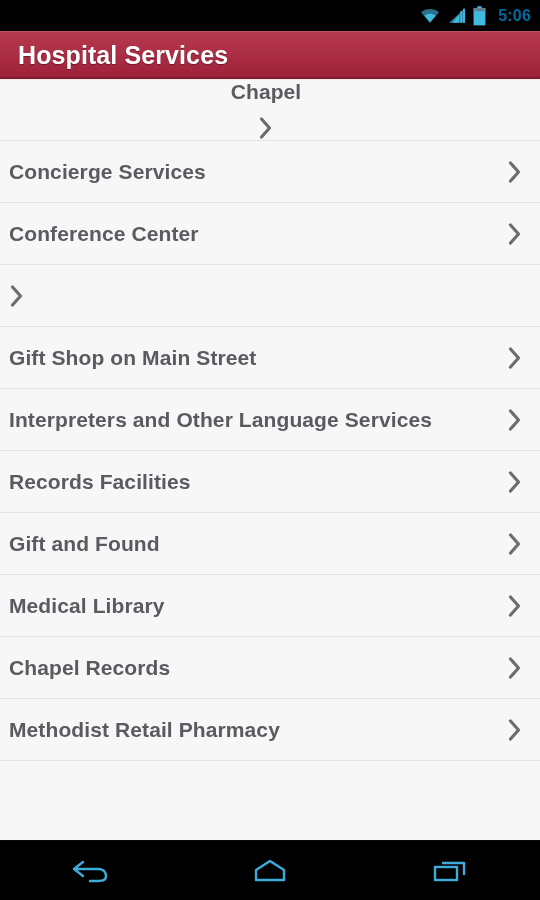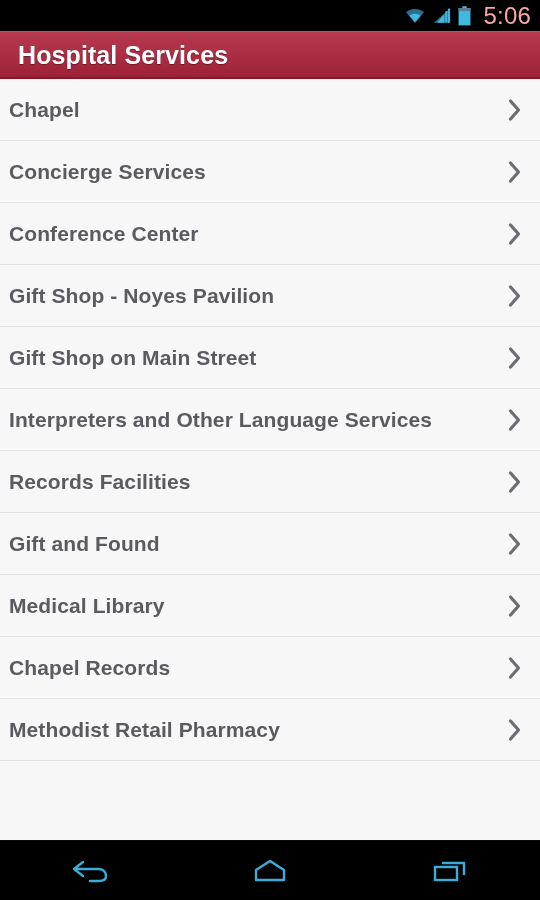--- a/index.html
+++ b/index.html
@@ -31,23 +31,23 @@
   }
   .status-icons {
     display:flex;
     align-items:center;
     gap:7px;
   }
   .icon-wifi { width:22px; height:17px; display:block; }
   .icon-signal { width:18px; height:17px; display:block; }
   .icon-battery { width:13px; height:20px; display:block; }
   .status-time {
-    color:#fca5a5;
-    font-size:24px;
-    font-weight:400;
+    color:#0369a1;
+    font-size:16px;
+    font-weight:700;
     letter-spacing:0.2px;
     margin-left:5px;
     line-height:1;
     font-family:"Liberation Sans", sans-serif;
   }
 
   
   .app-header {
     height:48px;
     flex:none;
@@ -81,21 +81,21 @@
   }
   .list-item {
     height:62px;
     display:flex;
     align-items:center;
     padding:0 17px 0 9px;
     border-bottom:1px solid #e2e2e2;
     background:#f7f7f7;
     position:relative;
   }
-  .list-item:first-child { border-top:1px solid #ececec; }
+  .list-item:first-child { border-top:1px solid #ececec;flex-direction:column; }
   .list-item-label {
     flex:1 1 auto;
     color:#5a5a60;
     font-size:21px;
     font-weight:bold;
     letter-spacing:0.1px;
     white-space:nowrap;
     overflow:hidden;
     text-overflow:ellipsis;
   }
@@ -188,21 +188,20 @@
     <div class="list-item">
       <span class="list-item-label">Conference Center</span>
       <span>
         <svg class="chevron" viewBox="0 0 16 24">
             <path d="M3.5 3 L11.5 12 L3.5 21" stroke="#6c6c72" stroke-width="3.2" fill="none" stroke-linecap="round" stroke-linejoin="round"></path>
           </svg>
       </span>
     </div>
 
     <div class="list-item">
-      <span class="list-item-label">Gift Shop - Noyes Pavilion</span>
       <span>
         <svg class="chevron" viewBox="0 0 16 24">
             <path d="M3.5 3 L11.5 12 L3.5 21" stroke="#6c6c72" stroke-width="3.2" fill="none" stroke-linecap="round" stroke-linejoin="round"></path>
           </svg>
       </span>
     </div>
 
     <div class="list-item">
       <span class="list-item-label">Gift Shop on Main Street</span>
       <span>

